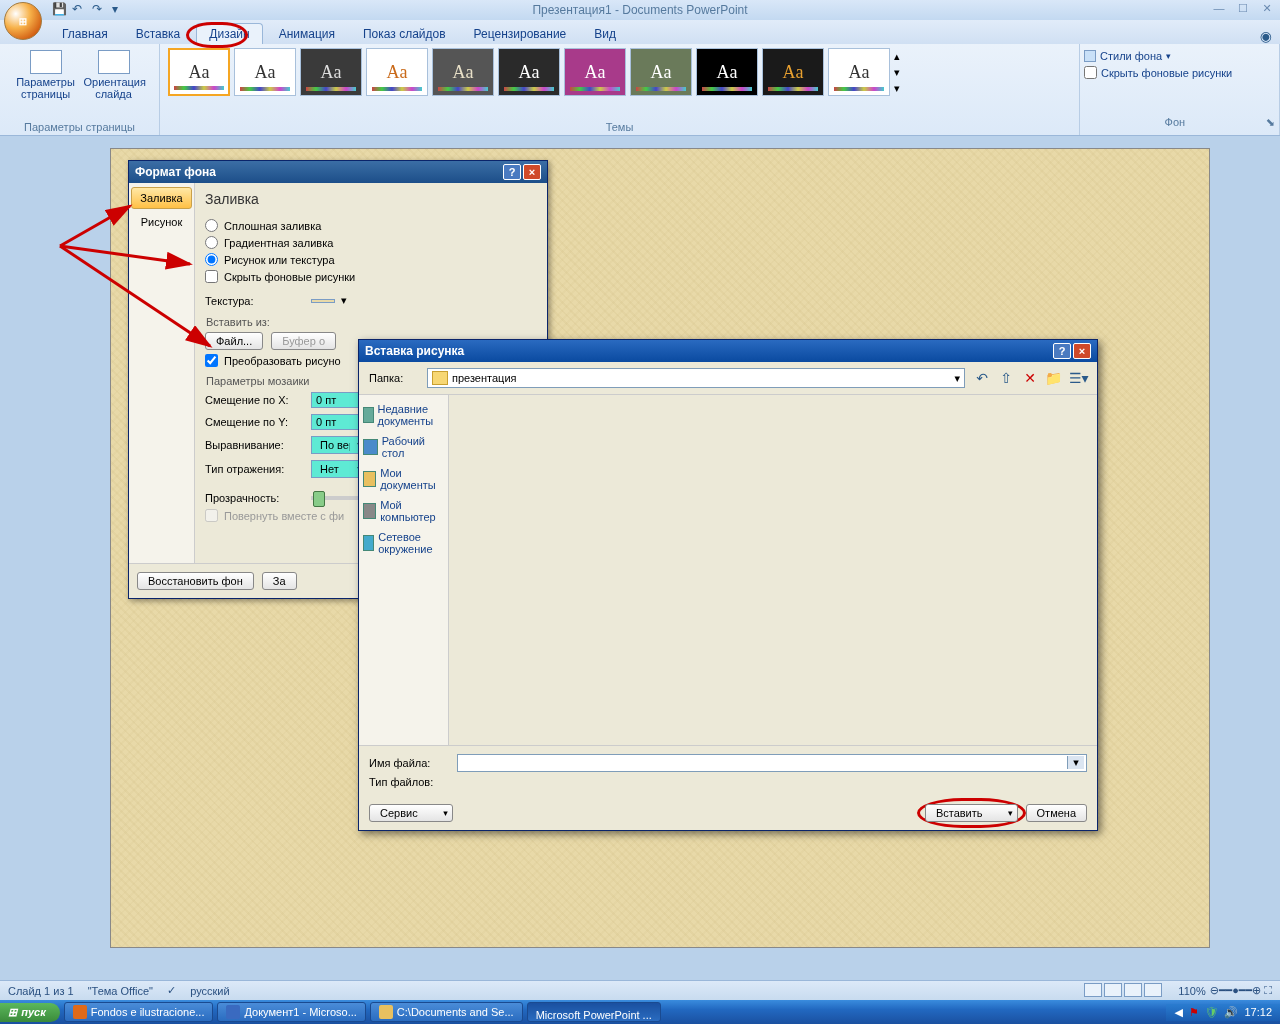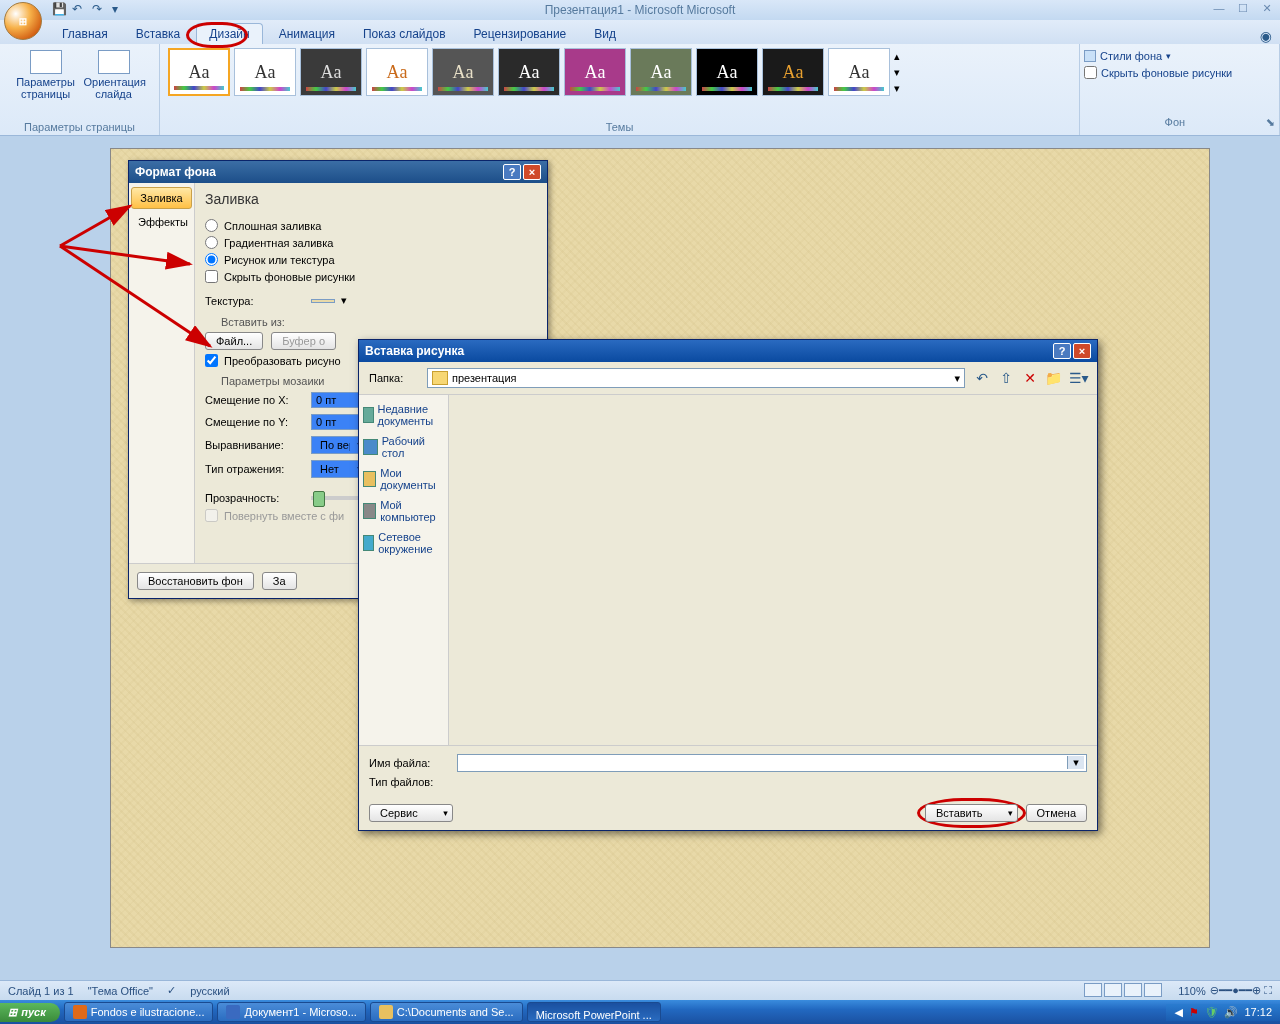--- a/index.html
+++ b/index.html
@@ -53,24 +53,24 @@
 .dlg1-body { display: flex; min-height: 380px;}
 .dlg1-nav { width: 66px; background: #f5f3eb; padding: 4px 2px; border-right: 1px solid #ccc;}
 .dlg1-nav .navbtn { display:block; padding: 4px 6px; margin-bottom:2px; text-align:center; border:1px solid transparent; border-radius:3px;}
 .dlg1-nav .navbtn.active { background: linear-gradient(#ffe8a6,#ffc045); border:1px solid #c9a14a;}
 .dlg1-content { flex:1; padding: 8px 10px;}
 .dlg1-content h3 { font-size: 14px; font-weight: normal; color: #333; margin-bottom: 10px;}
 .radio-row, .chk-row { display:flex; align-items:center; gap:6px; padding:2px 0;}
 .radio-row input, .chk-row input { margin:0;}
 .field-row { display:flex; align-items:center; gap:6px; padding:3px 0;}
 .field-row label { width: 100px; text-align:left;}
-.field-row .inp { border:1px solid #7a9cc5; background:#3b82f6; padding:1px 4px; font-size:11px; width:50px;}
+.field-row .inp { border:1px solid #7a9cc5; background:#5eead4; padding:1px 4px; font-size:11px; width:50px;}
 .field-row select.inp { width: 60px;}
 .btn { background: linear-gradient(#fff,#e4e4e4); border:1px solid #888; padding: 2px 10px; font-size:11px; border-radius:3px;}
-.section-label { color:#555; margin:6px 16px 2px; font-size:11px;}
+.section-label { color:#555; margin:6px 1px 2px; font-size:11px;}
 .dlg1-footer { border-top:1px solid #ccc; padding:8px; display:flex; gap:8px; justify-content:flex-start;}
 .slider { width:90px; height:4px; background:#ccc; position:relative; display:inline-block; vertical-align:middle;}
 .slider::before{content:"";position:absolute;left:2px;top:-5px;width:10px;height:14px;background:#8c8;border:1px solid #474;border-radius:2px;}
 
 
 .dlg2 { position: absolute; top: 339px; left: 358px; width: 740px; height: 492px; background: #ece9d8; border: 1px solid #0a246a; box-shadow: 3px 3px 8px rgba(0,0,0,.5); z-index: 50; font-size: 11px; display:flex; flex-direction:column;}
 .dlg2 .dlg-title { background: linear-gradient(#2a6ac0,#0a4aa0);}
 .dlg2-toolbar { padding: 6px 10px; display:flex; align-items:center; gap:8px;}
 .dlg2-toolbar label { width:50px;}
 .folder-combo { flex:1; display:flex; align-items:center; border:1px solid #7f9db9; background:#fff; padding:1px 4px; height:20px;}
@@ -127,21 +127,21 @@
 <body>
 
 <div class="titlebar">
   <div class="office-button">⊞</div>
   <div class="qat">
     <span class="qat-icon">💾</span>
     <span class="qat-icon">↶</span>
     <span class="qat-icon">↷</span>
     <span class="qat-icon">▾</span>
   </div>
-  <div class="title-text">Презентация1 - Microsoft Microsoft</div>
+  <div class="title-text">Презентация1 - Documents PowerPoint</div>
   <div class="win-controls">
     <span>—</span>
     <span>☐</span>
     <span>✕</span>
   </div>
 </div>
 
 <div class="ribbon-tabs">
   <div class="tab">Главная</div>
   <div class="tab">Вставка</div>
@@ -237,21 +237,21 @@
   <div class="dlg-title">
     <span>Формат фона</span>
     <div class="btns">
         <div class="tb q">?</div>
         <div class="tb">×</div>
       </div>
   </div>
   <div class="dlg1-body">
     <div class="dlg1-nav">
       <span class="navbtn active">Заливка</span>
-      <span class="navbtn">Эффекты</span>
+      <span class="navbtn">Рисунок</span>
     </div>
     <div class="dlg1-content">
       <h3>Заливка</h3>
       <div class="radio-row">
           <input type="radio" name="fill" style="">
           <span>Сплошная заливка</span>
         </div>
       <div class="radio-row">
           <input type="radio" name="fill" style="">
           <span>Градиентная заливка</span>

